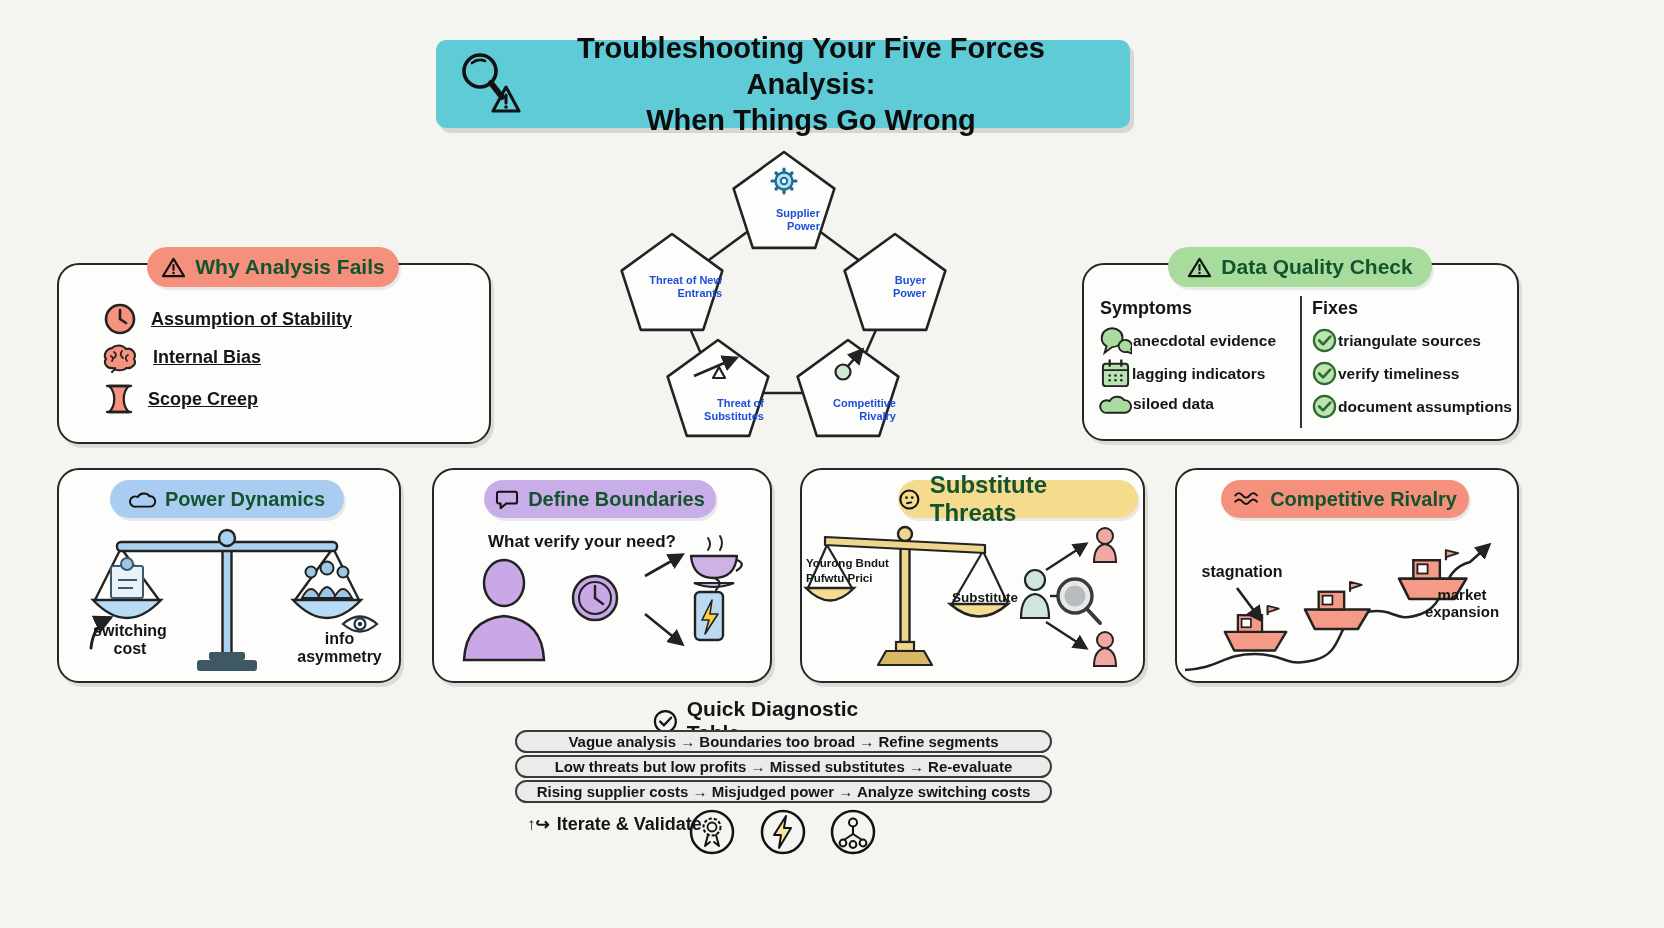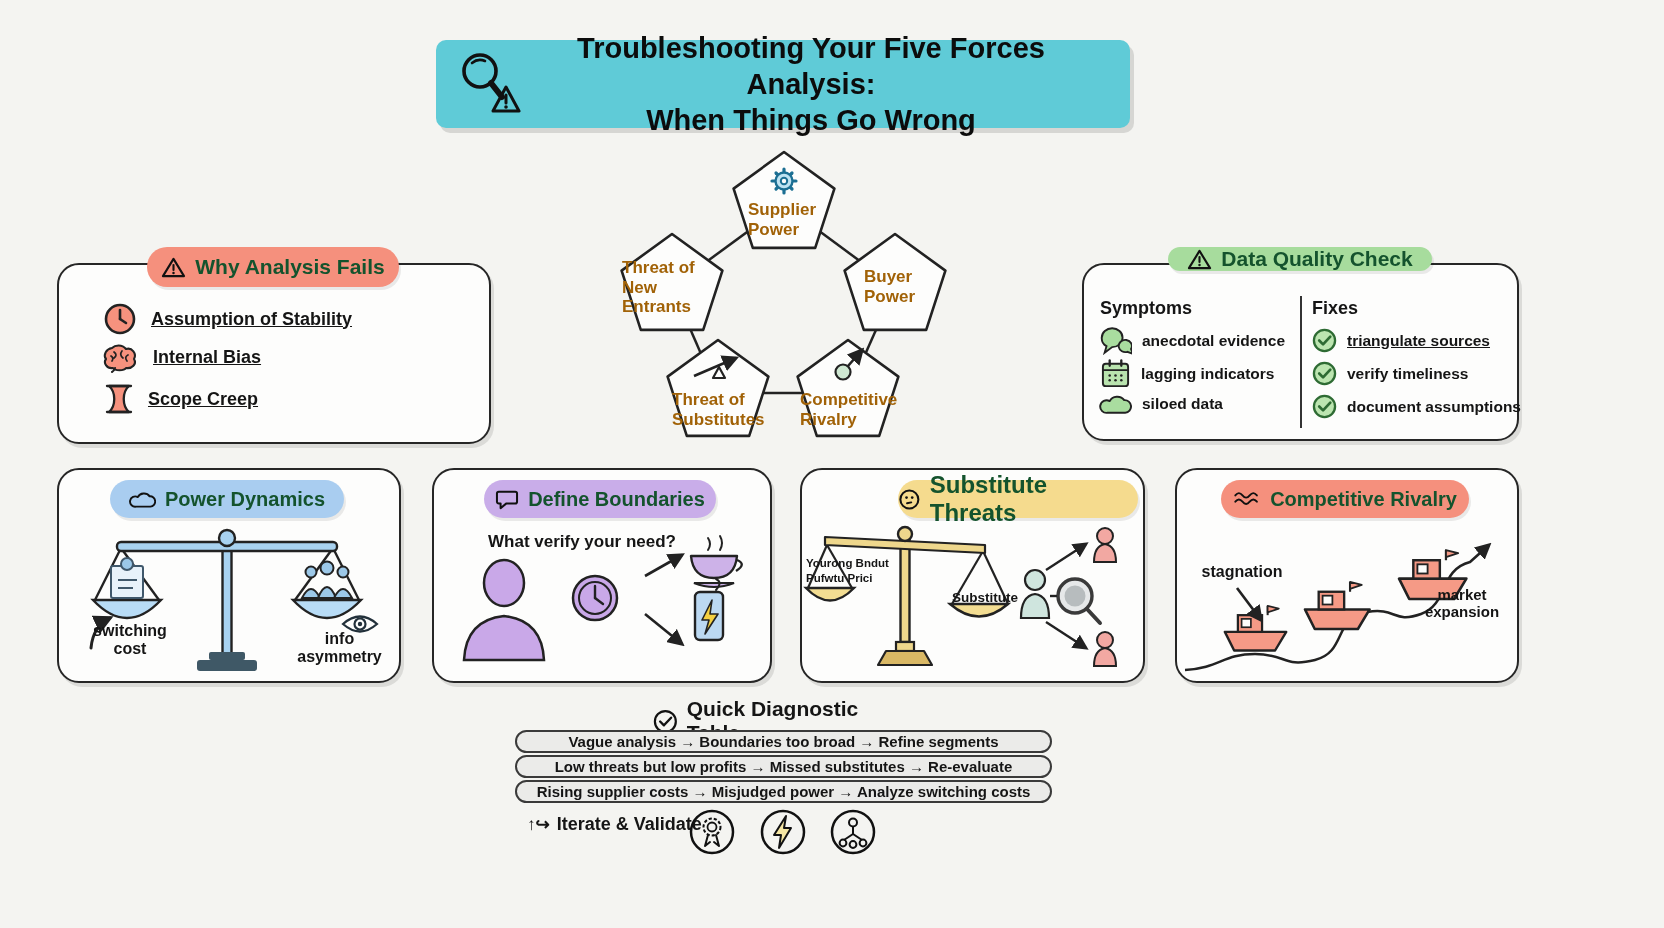--- a/index.html
+++ b/index.html
@@ -16,27 +16,27 @@
     position:absolute;display:flex;align-items:center;justify-content:center;gap:9px;
     border-radius:22px;font-weight:700;color:#14532d;box-shadow:2px 3px 0 rgba(0,0,0,0.08);
   }
   .banner{
     position:absolute;left:436px;top:40px;width:694px;height:88px;background:#5fcbd7;
     border-radius:10px;display:flex;align-items:center;padding-left:20px;box-sizing:border-box;
     box-shadow:4px 5px 0 rgba(0,0,0,0.12);
   }
   .banner-text{flex:1;text-align:center;font-weight:700;font-size:29px;line-height:1.25;color:#0c0c0c;padding-right:30px;}
   .pent-label{
-    position:absolute;transform:translate(-50%,-50%);text-align:left;
-    font-weight:700;font-size:17px;line-height:1.15;color:#a16207;
+    position:absolute;transform:translate(-50%,-50%);text-align:right;
+    font-weight:700;font-size:11px;line-height:1.15;color:#1d4ed8;
   }
   .why-item{position:absolute;display:flex;align-items:center;gap:14px;text-decoration:underline;}
   .why-item .lbl{font-weight:700;font-size:18px;}
   .dq-head{position:absolute;font-weight:700;font-size:18px;}
-  .dq-item{position:absolute;display:flex;align-items:center;gap:10px;}
+  .dq-item{position:absolute;display:flex;align-items:center;gap:1px;}
   .dq-item .lbl{font-weight:700;font-size:15.5px;}
   .small-lbl{position:absolute;font-weight:700;font-size:16px;line-height:1.15;text-align:center;}
   .diag-title{position:absolute;display:flex;align-items:center;justify-content:center;gap:9px;font-weight:700;font-size:21px;}
   .diag-row{
     position:absolute;left:515px;width:537px;height:23px;background:#ebebe9;
     border:2px solid #3a3a3a;border-radius:13px;display:flex;align-items:center;justify-content:center;
     font-weight:700;font-size:15px;box-sizing:border-box;
   }
   .footer-label{position:absolute;display:flex;align-items:center;gap:7px;font-weight:700;font-size:18px;}
   .garbled{position:absolute;font-weight:700;font-size:11.5px;line-height:1.3;}
@@ -137,21 +137,21 @@
   <div class="why-item" style="left:104px;top:382px;">
     <svg width="30" height="34" viewBox="0 0 30 34">
       <path d="M5,4 H25 C18,10 18,24 25,30 H5 C12,24 12,10 5,4 Z" fill="#f6927e" stroke="#222" stroke-width="2.3" stroke-linejoin="round"></path>
       <line x1="3" y1="4" x2="27" y2="4" stroke="#222" stroke-width="2.3" stroke-linecap="round"></line>
       <line x1="3" y1="30" x2="27" y2="30" stroke="#222" stroke-width="2.3" stroke-linecap="round"></line>
     </svg>
     <span class="lbl">Scope Creep</span>
   </div>
 
   <div class="panel" style="left:1082px;top:263px;width:433px;height:174px;"></div>
-  <div class="pill" style="left:1168px;top:247px;width:264px;height:24px;background:#a7dc9d;font-size:21px;">
+  <div class="pill" style="left:1168px;top:247px;width:264px;height:40px;background:#a7dc9d;font-size:21px;">
     <svg width="25" height="23" viewBox="0 0 26 24">
       <path d="M13,3 L24,21 H2 Z" fill="none" stroke="#111" stroke-width="2.2" stroke-linejoin="round"></path>
       <line x1="13" y1="9.5" x2="13" y2="14.5" stroke="#111" stroke-width="2.2" stroke-linecap="round"></line>
       <circle cx="13" cy="17.8" r="1.3" fill="#111"></circle>
     </svg>
     <span>Data Quality Check</span>
   </div>
   <div class="abs" style="left:1300px;top:296px;width:2px;height:132px;background:#333;"></div>
   <div class="dq-head" style="left:1100px;top:298px;">Symptoms</div>
   <div class="dq-head" style="left:1312px;top:298px;">Fixes</div>
@@ -180,21 +180,21 @@
     </svg>
     <span class="lbl">lagging indicators</span>
   </div>
   <div class="dq-item" style="left:1099px;top:392px;">
     <svg width="33" height="24" viewBox="0 0 34 24">
       <path d="M9,21 a6.5,6.5 0 1 1 2,-12 a8.5,7.5 0 0 1 15,-1 a6,6 0 0 1 1,13 Z" fill="#a9dd9f" stroke="#222" stroke-width="2" stroke-linejoin="round"></path>
     </svg>
     <span class="lbl">siloed data</span>
   </div>
 
-  <div class="dq-item" style="left:1312px;top:328px;text-decoration:underline;">
+  <div class="dq-item" style="left:1312px;top:328px;">
     <svg width="25" height="25" viewBox="0 0 26 26">
       <circle cx="13" cy="13" r="11" fill="#bce5b0" stroke="#2e6b33" stroke-width="2.4"></circle>
       <path d="M7.5,13 l4,4 l7.5,-8" fill="none" stroke="#2e6b33" stroke-width="2.8" stroke-linecap="round" stroke-linejoin="round"></path>
     </svg>
     <span class="lbl">triangulate sources</span>
   </div>
   <div class="dq-item" style="left:1312px;top:361px;">
     <svg width="25" height="25" viewBox="0 0 26 26">
       <circle cx="13" cy="13" r="11" fill="#bce5b0" stroke="#2e6b33" stroke-width="2.4"></circle>
       <path d="M7.5,13 l4,4 l7.5,-8" fill="none" stroke="#2e6b33" stroke-width="2.8" stroke-linecap="round" stroke-linejoin="round"></path>

